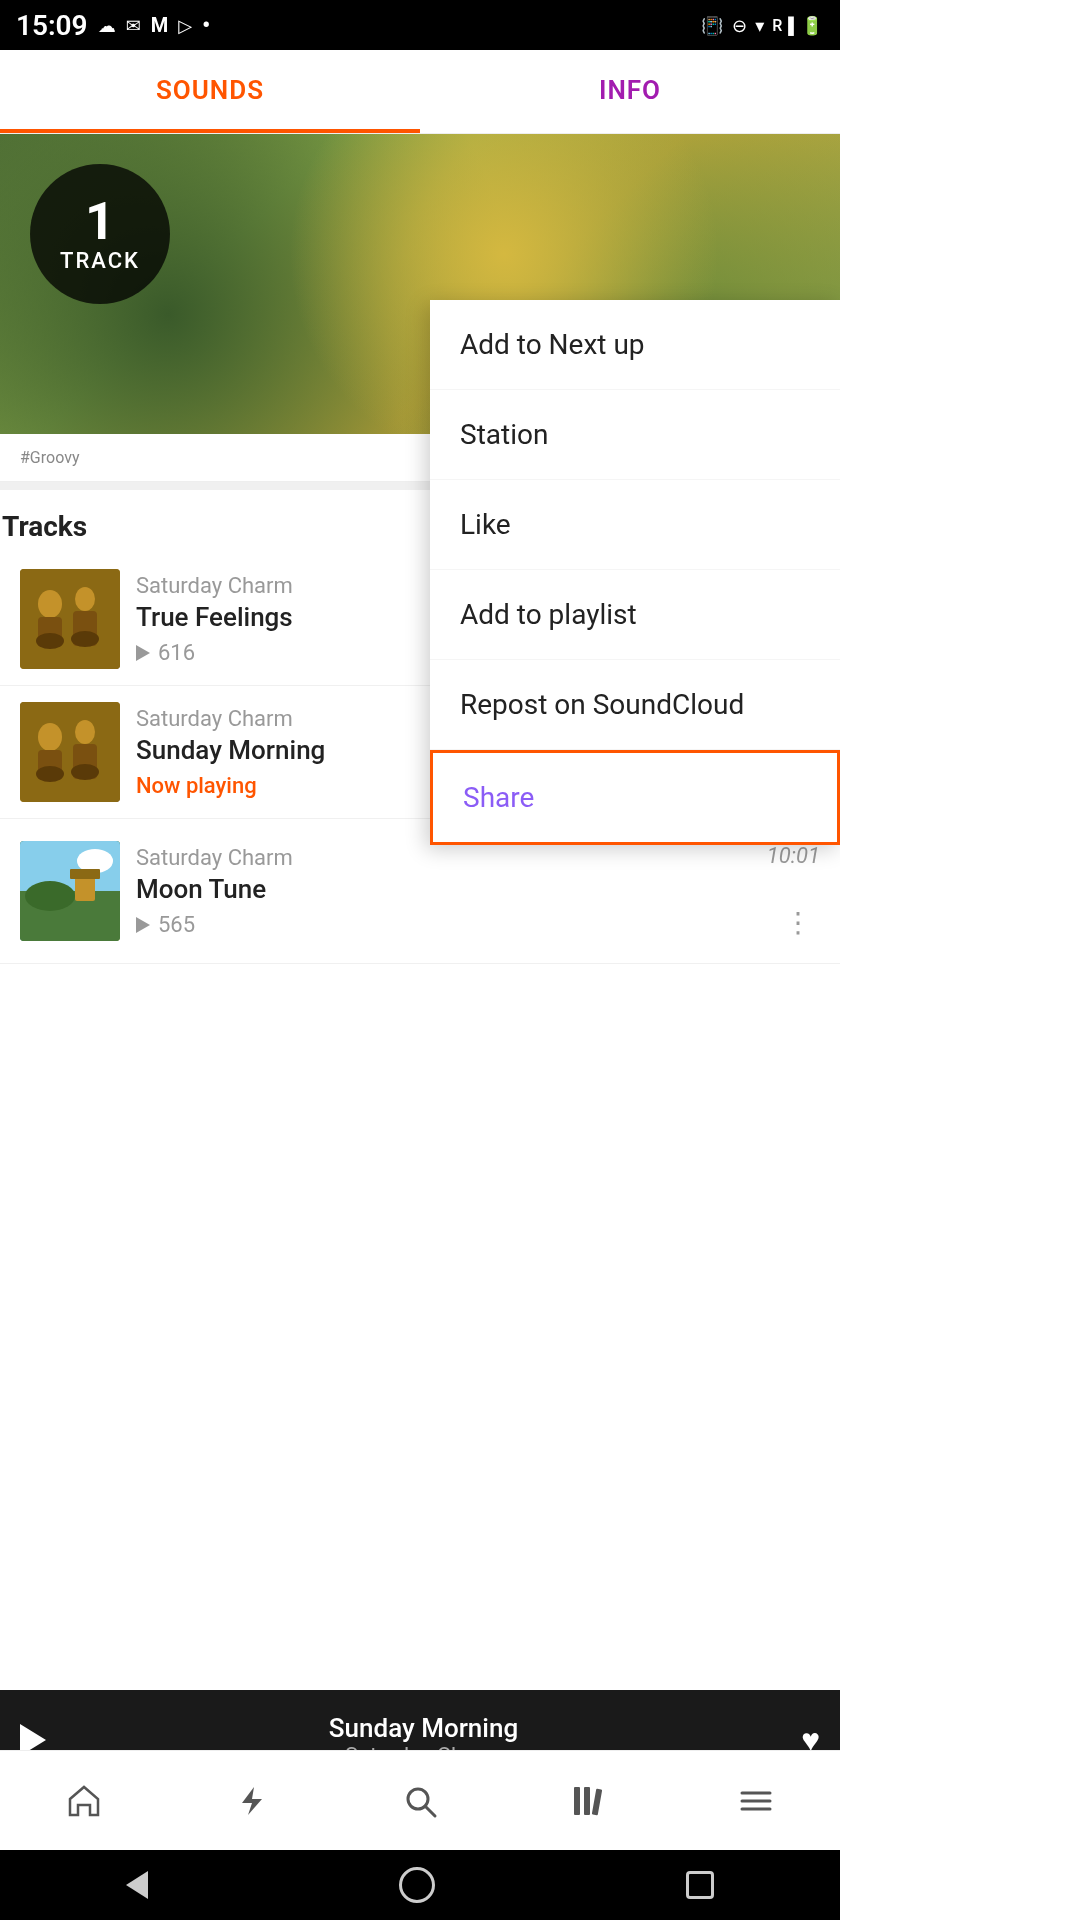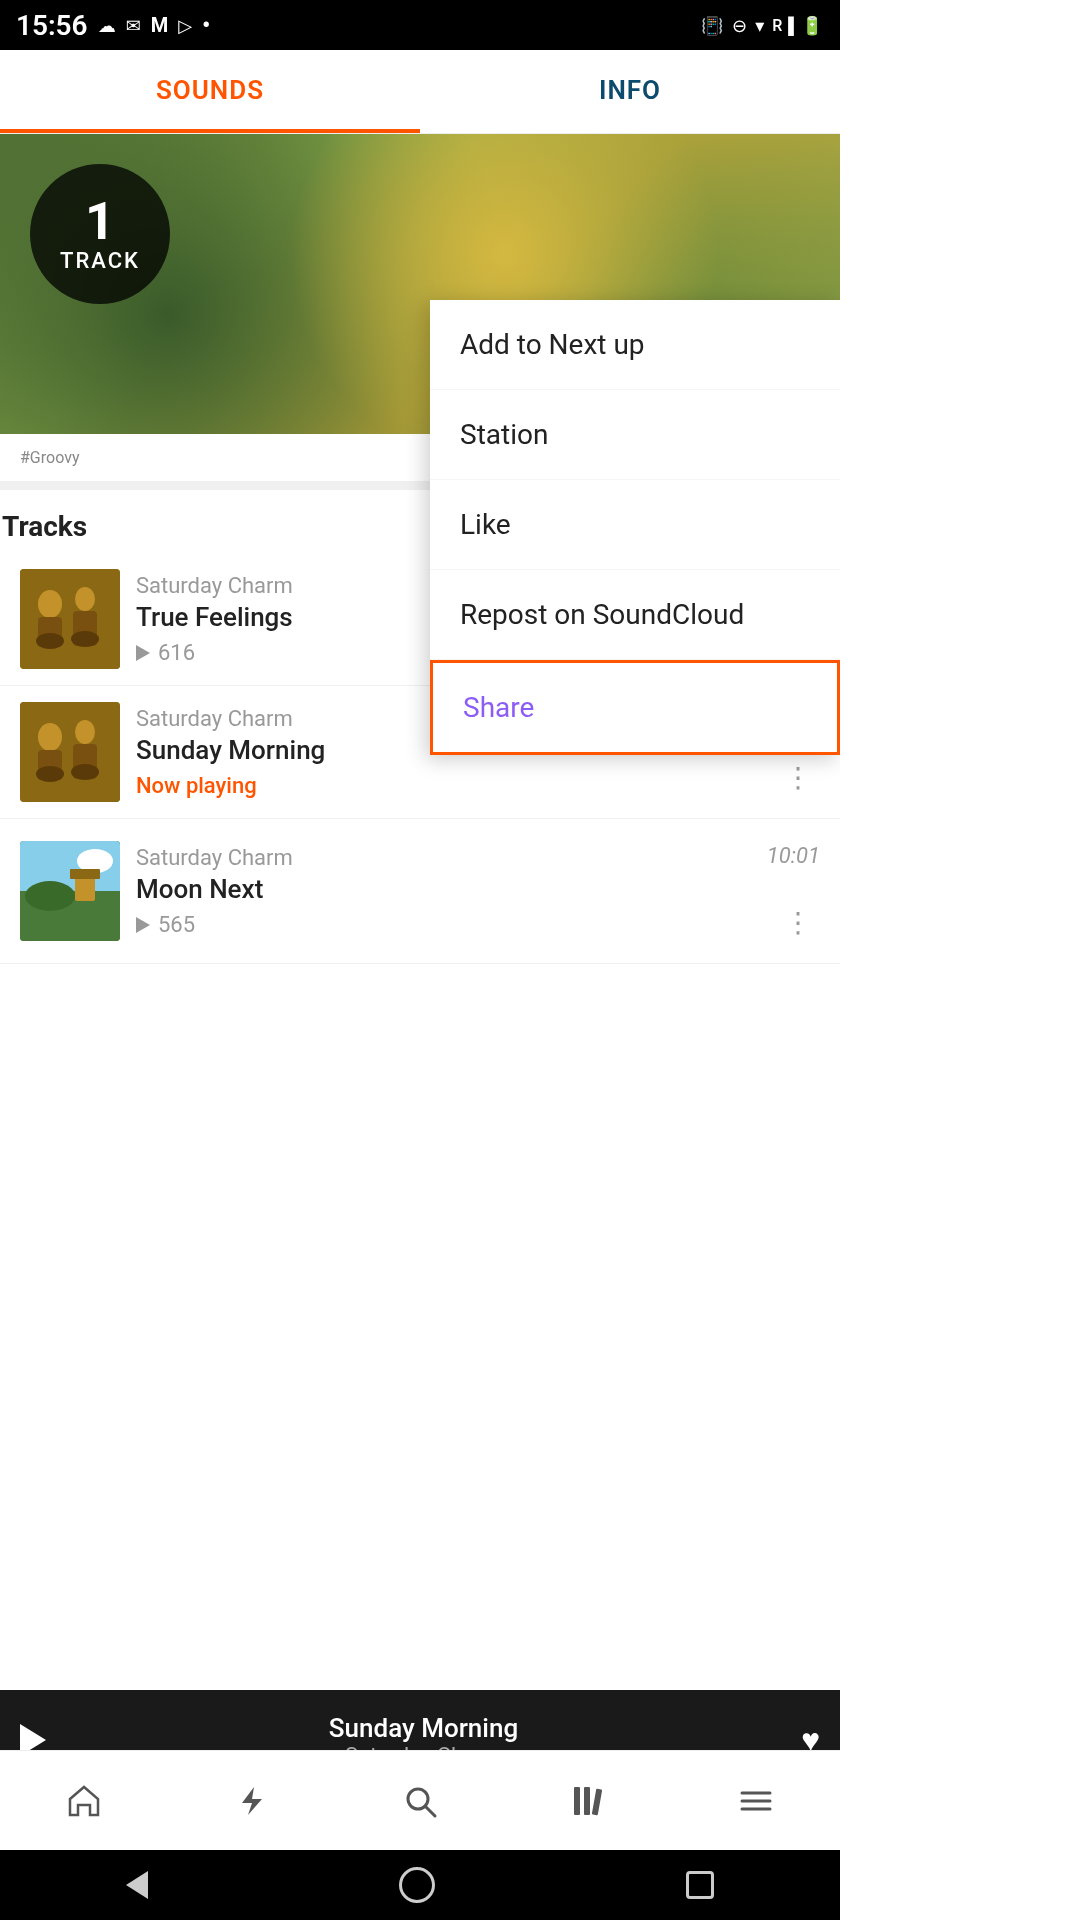--- a/index.html
+++ b/index.html
@@ -38,21 +38,21 @@
     }
     .tab {
       flex: 1;
       display: flex;
       align-items: center;
       justify-content: center;
       font-size: 26px;
       font-weight: 600;
       letter-spacing: 1px;
       cursor: pointer;
-      color: #0c4a6e;
+      color: #a21caf;
       border-bottom: 4px solid transparent;
     }
     .tab.active {
       color: #f50;
       border-bottom: 4px solid #f50;
     }
 
     
     .album-header {
       position: relative;
@@ -333,21 +333,21 @@
       height: 28px;
       border: 3px solid #fff;
       border-radius: 4px;
     }
   </style>
 </head>
 <body>
 
 <div class="status-bar">
   <div class="status-left">
-    <span style="font-size:28px;font-weight:600;">15:56</span>
+    <span style="font-size:28px;font-weight:600;">15:09</span>
     <span style="font-size:18px;">☁</span>
     <span style="font-size:18px;">✉</span>
     <span style="font-size:20px;font-weight:700;">M</span>
     <span style="font-size:18px;">▷</span>
     <span style="font-size:24px;">•</span>
   </div>
   <div class="status-right">
     <span style="font-size:18px;">📳</span>
     <span style="font-size:18px;">⊖</span>
     <span style="font-size:18px;">▾</span>
@@ -438,41 +438,44 @@
         <ellipse cx="75" cy="20" rx="18" ry="12" fill="#fff"></ellipse>
         <rect x="0" y="50" width="100" height="50" fill="#4a7a3a"></rect>
         <ellipse cx="30" cy="55" rx="25" ry="15" fill="#3a6a2a"></ellipse>
         <rect x="55" y="30" width="20" height="30" fill="#c4922a" rx="2"></rect>
         <rect x="50" y="28" width="30" height="10" fill="#8B6914" rx="1"></rect>
       </svg>
     </div>
   </div>
   <div class="track-info">
     <div class="track-artist">Saturday Charm</div>
-    <div class="track-title">Moon Next</div>
+    <div class="track-title">Moon Tune</div>
     <div class="track-plays">
       <div class="play-triangle"></div>
       <span>565</span>
     </div>
   </div>
   <div style="display:flex;flex-direction:column;align-items:flex-end;gap:30px;">
     <span class="track-duration">10:01</span>
     <span class="three-dots track-more-btn"></span>
   </div>
 </div>
 
 <div class="context-overlay">
   <div class="context-item">
     <span>Add to Next up</span>
   </div>
   <div class="context-item">
     <span>Station</span>
   </div>
   <div class="context-item">
     <span>Like</span>
+  </div>
+  <div class="context-item">
+    <span>Add to playlist</span>
   </div>
   <div class="context-item">
     <span>Repost on SoundCloud</span>
   </div>
   <div class="context-item highlighted">
     <span>Share</span>
   </div>
 </div>
 
 <div class="now-playing-bar">

